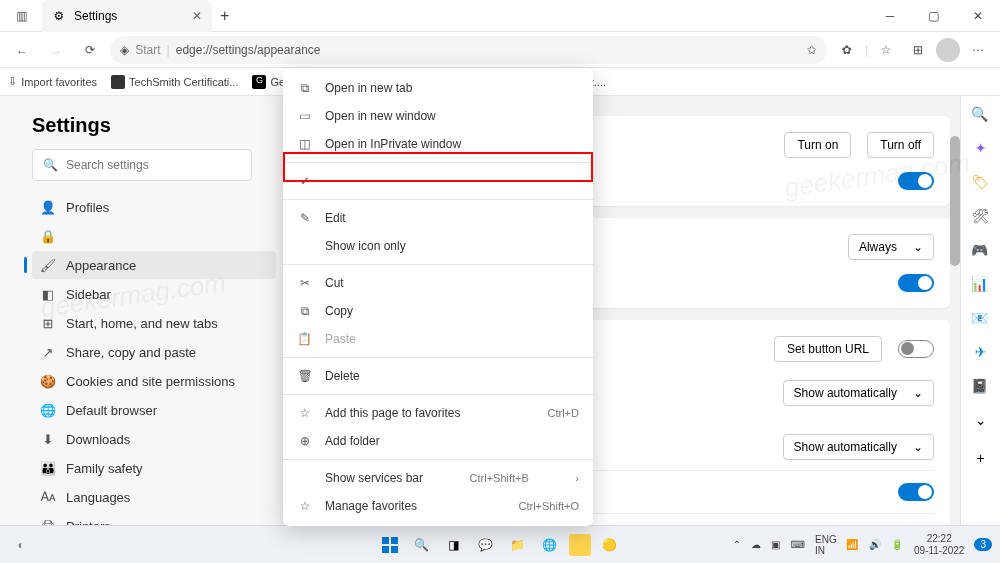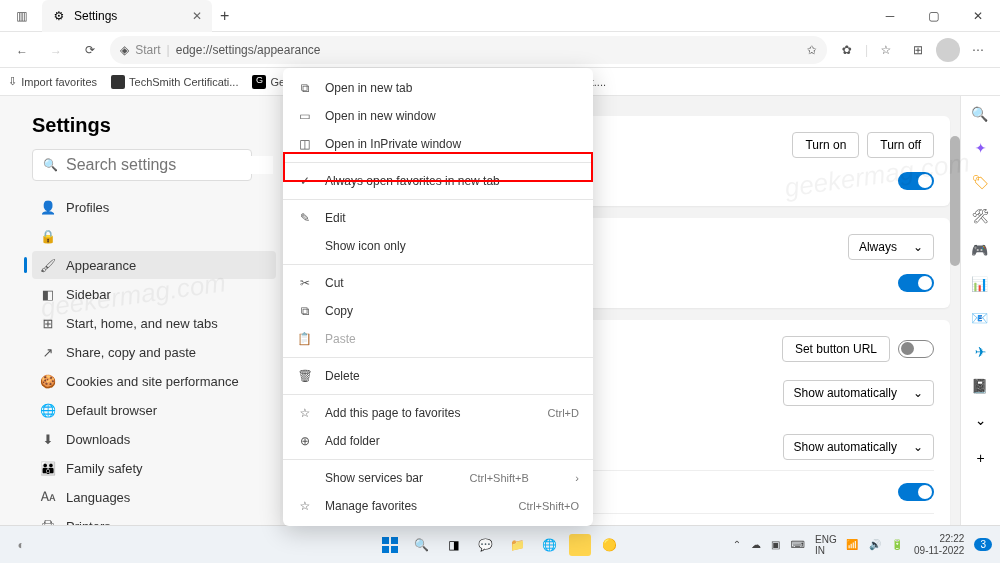--- a/index.html
+++ b/index.html
@@ -16,29 +16,29 @@
 .addr-prefix{color:#888}
 .toolbar-right{display:flex;gap:4px;align-items:center}
 .avatar{width:24px;height:24px;border-radius:50%;background:#d0d0d0}
 .bookmarks{height:28px;background:#fff;display:flex;align-items:center;padding:0 8px;gap:14px;font-size:11px;border-bottom:1px solid #e5e5e5}
 .bm-item{display:flex;align-items:center;gap:4px;color:#444}
 .fav-icon{width:14px;height:14px;border-radius:2px}
 .content{display:flex;height:calc(100% - 96px - 38px);background:#f3f3f3}
 .settings-panel{width:280px;padding:18px 4px 0 32px;background:#f7f7f7}
 .settings-title{font-size:20px;font-weight:600;margin-bottom:12px}
 .search-box{height:32px;background:#fff;border:1px solid #ddd;border-radius:4px;display:flex;align-items:center;padding:0 10px;gap:8px;margin-bottom:12px;width:220px}
-.search-input{border:none;outline:none;font-size:16px;flex:1}
+.search-input{border:none;outline:none;font-size:12px;flex:1}
 .nav-list{list-style:none}
 .nav-item{display:flex;align-items:center;gap:10px;padding:6px 8px;font-size:13px;color:#333;border-radius:4px;cursor:pointer;margin-bottom:1px}
 .nav-item.active{background:#e8e8e8;position:relative}
 .nav-item.active::before{content:"";position:absolute;left:-8px;top:6px;bottom:6px;width:3px;background:#0078d4;border-radius:2px}
 .nav-icon{width:16px;height:16px;display:flex;align-items:center;justify-content:center;color:#555}
 .main{flex:1;padding:20px 10px 0 10px;overflow:hidden;position:relative}
 .card{background:#fff;border-radius:6px;padding:16px;margin-bottom:12px;box-shadow:0 1px 2px rgba(0,0,0,.05)}
-.card-row{display:flex;align-items:center;justify-content:flex-end;gap:8px}
+.card-row{display:flex;align-items:center;justify-content:flex-end;gap:16px}
 .btn{padding:5px 12px;border:1px solid #ccc;border-radius:4px;background:#fff;font-size:12px}
 .toggle{width:36px;height:18px;border-radius:10px;background:#0078d4;position:relative}
 .toggle::after{content:"";position:absolute;right:2px;top:2px;width:14px;height:14px;background:#fff;border-radius:50%}
 .toggle.off{background:#fff;border:1px solid #888}
 .toggle.off::after{left:2px;right:auto;top:1px;background:#888;width:13px;height:13px}
 .select{padding:5px 10px;border:1px solid #ccc;border-radius:4px;background:#fff;font-size:12px;display:flex;align-items:center;gap:16px}
 .hint{font-size:11px;color:#777;text-align:left;flex:1}
 .row-item{display:flex;align-items:center;gap:10px;padding:12px 0;font-size:13px;border-top:1px solid #eee}
 .context-menu{position:absolute;left:283px;top:68px;width:310px;background:#fff;border-radius:6px;box-shadow:0 6px 24px rgba(0,0,0,.2);padding:6px 0;z-index:100;font-size:12px}
 .cm-item{display:flex;align-items:center;padding:6px 14px;gap:12px;cursor:pointer;color:#333}
@@ -47,21 +47,21 @@
 .cm-shortcut{margin-left:auto;color:#777;font-size:11px}
 .cm-sep{height:1px;background:#e5e5e5;margin:4px 0}
 .highlight{border:2px solid red;position:absolute;left:283px;top:152px;width:310px;height:30px;z-index:101;pointer-events:none}
 .sidebar-right{width:40px;background:#fff;border-left:1px solid #e5e5e5;display:flex;flex-direction:column;align-items:center;padding-top:8px;gap:14px}
 .sb-icon{width:20px;height:20px;display:flex;align-items:center;justify-content:center;font-size:14px}
 .scrollbar{position:absolute;right:40px;top:136px;width:10px;height:130px;background:#b5b5b5;border-radius:5px}
 .taskbar{position:absolute;bottom:0;left:0;right:0;height:38px;background:#eef2f6;display:flex;align-items:center;padding:0 8px;gap:4px;border-top:1px solid #ddd}
 .tb-center{position:absolute;left:50%;transform:translateX(-50%);display:flex;gap:6px;align-items:center}
 .tb-icon{width:26px;height:26px;display:flex;align-items:center;justify-content:center;border-radius:4px}
 .tb-right{margin-left:auto;display:flex;align-items:center;gap:10px;font-size:10px;color:#444}
-.tb-time{text-align:right;line-height:1.2}
+.tb-time{text-align:center;line-height:1.2}
 .watermark{position:absolute;font-size:26px;color:rgba(0,0,0,.05);font-style:italic;transform:rotate(-8deg);pointer-events:none}
 </style>
 </head>
 <body>
 
 <div class="titlebar">
   <div style="width:8px"></div>
   <div class="nav-btn">▥</div>
   <div class="tab">
     <span class="tab-icon">⚙</span>
@@ -146,21 +146,21 @@
         <li class="nav-item">
           <span class="nav-icon">⊞</span>
           <span>Start, home, and new tabs</span>
         </li>
         <li class="nav-item">
           <span class="nav-icon">↗</span>
           <span>Share, copy and paste</span>
         </li>
         <li class="nav-item">
           <span class="nav-icon">🍪</span>
-          <span>Cookies and site performance</span>
+          <span>Cookies and site permissions</span>
         </li>
         <li class="nav-item">
           <span class="nav-icon">🌐</span>
           <span>Default browser</span>
         </li>
         <li class="nav-item">
           <span class="nav-icon">⬇</span>
           <span>Downloads</span>
         </li>
         <li class="nav-item">
@@ -256,21 +256,20 @@
       <span class="cm-icon">▭</span>
       <span>Open in new window</span>
     </div>
     <div class="cm-item">
       <span class="cm-icon">◫</span>
       <span>Open in InPrivate window</span>
     </div>
     <div class="cm-sep"></div>
     <div class="cm-item">
       <span class="cm-icon">✓</span>
-      <span>Always open favorites in new tab</span>
     </div>
     <div class="cm-sep"></div>
     <div class="cm-item">
       <span class="cm-icon">✎</span>
       <span>Edit</span>
     </div>
     <div class="cm-item">
       <span class="cm-icon"></span>
       <span>Show icon only</span>
     </div>

